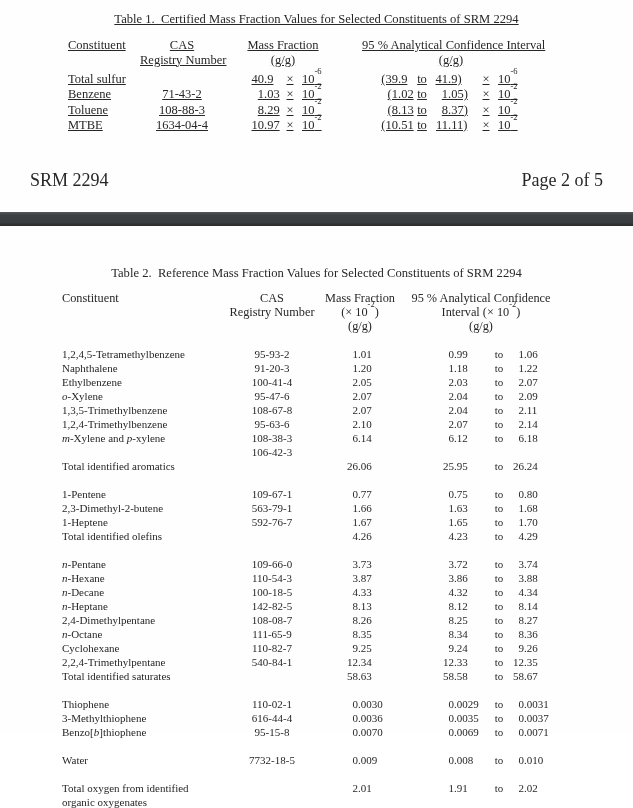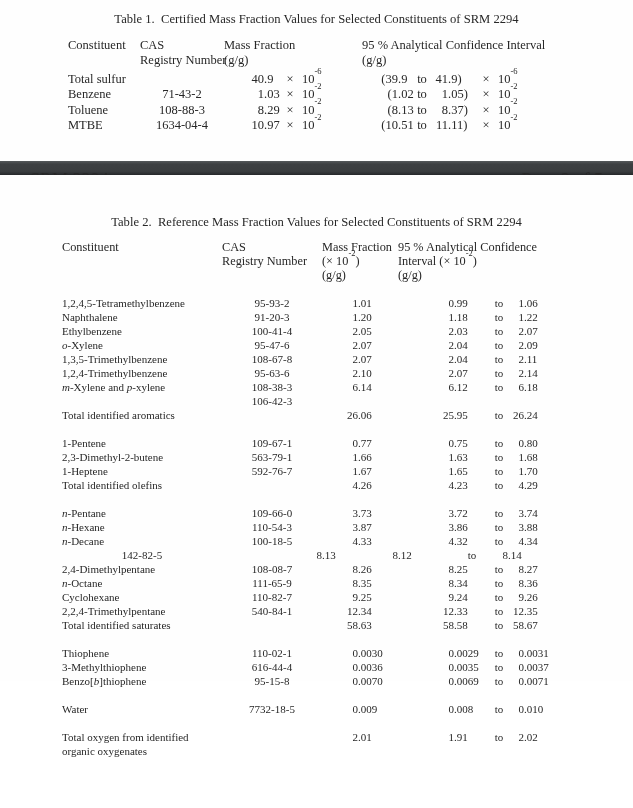--- a/index.html
+++ b/index.html
@@ -4,38 +4,38 @@
 <style>
   html,body{margin:0;padding:0;}
   body{
     width:633px;height:808px;
     background:#ffffff;
     font-family:"Liberation Serif","DejaVu Serif",serif;
     color:#272727;
     overflow:hidden;
   }
   .page{position:relative;background:#fefefe;}
-  #page1{height:161px;}
+  #page1{height:212px;text-decoration:underline;}
   #page-sep{
     height:14px;
     background:linear-gradient(180deg,#55595b 0%,#3d4042 22%,#3a3d3f 74%,#26282a 100%);
   }
   #page2{height:506px;}
 
   .t-title{
     text-align:center;
     font-size:12.6px;
     line-height:15px;
     white-space:pre;
   }
   #page1 .t-title{padding-top:12px;}
   #page2 .t-title{padding-top:40px;}
 
   
-  .hc{text-align:left;white-space:nowrap;}
+  .hc{text-align:center;white-space:nowrap;}
   .hc.left{text-align:left;}
   .ni{text-align:right;white-space:nowrap;}
   .nf{text-align:left;white-space:nowrap;}
   .cas{text-align:center;white-space:nowrap;}
   .sym{text-align:center;}
   .exp{text-align:left;padding-left:2px;white-space:nowrap;}
   .name{text-align:left;}
   i{font-style:italic;}
   sup,.sup{font-size:8.5px;position:relative;top:-4px;line-height:0;}
 
@@ -378,20 +378,21 @@
     <div class="ni mf-i">4</div>
     <div class="nf mf-f">.33</div>
     <div class="ni lo-i">4</div>
     <div class="nf lo-f">.32</div>
     <div class="sym to">to</div>
     <div class="ni hi-i">4</div>
     <div class="nf hi-f">.34</div>
   </div>
 
   <div class="t2row">
+    <div class="name"><span></span><i>n</i><span>-Heptane</span></div>
     <div class="cas">142-82-5</div>
     <div class="ni mf-i">8</div>
     <div class="nf mf-f">.13</div>
     <div class="ni lo-i">8</div>
     <div class="nf lo-f">.12</div>
     <div class="sym to">to</div>
     <div class="ni hi-i">8</div>
     <div class="nf hi-f">.14</div>
   </div>
 

